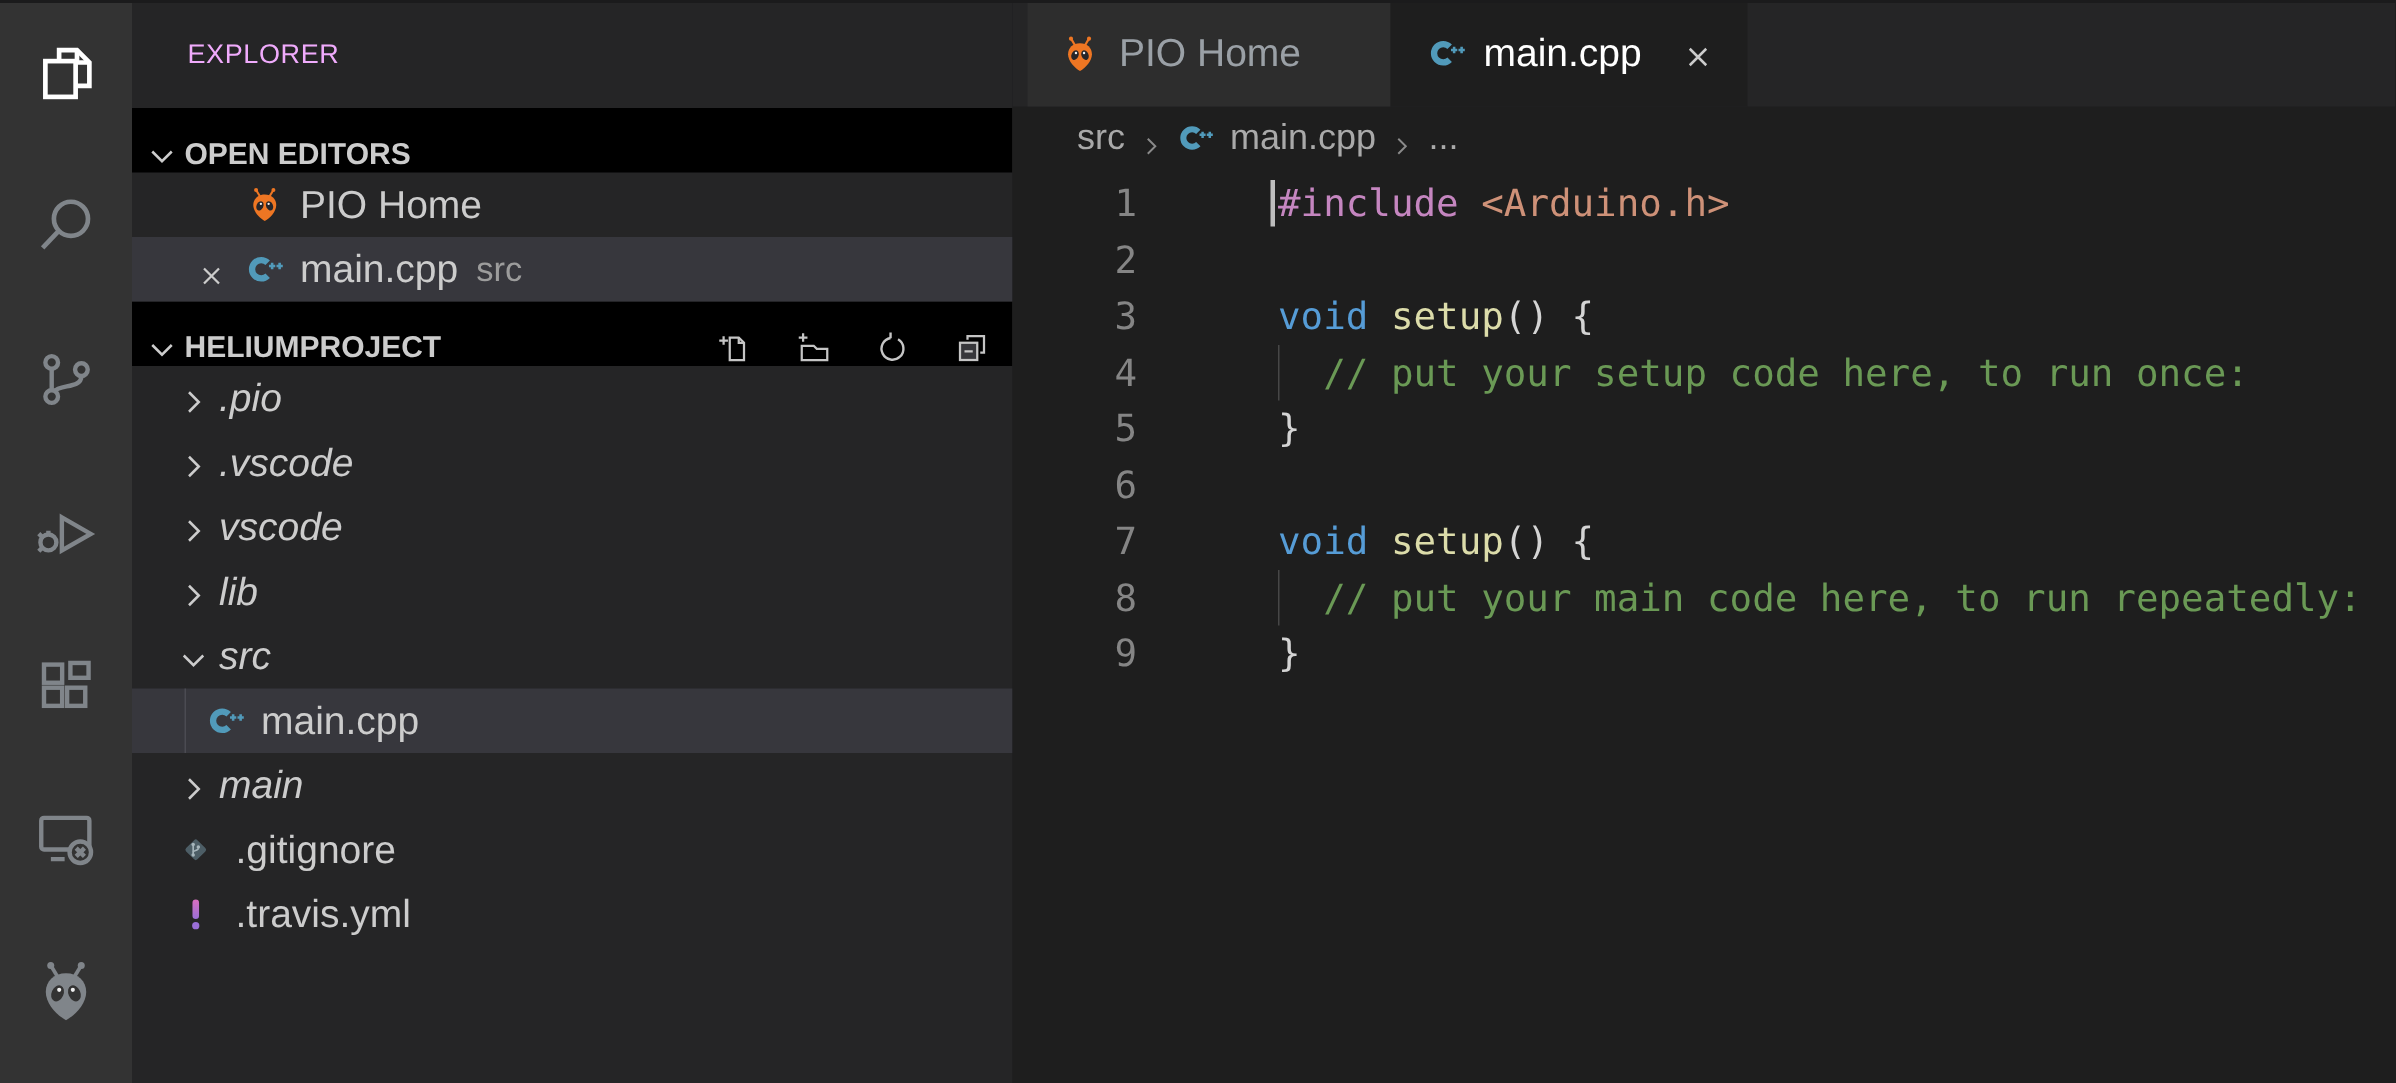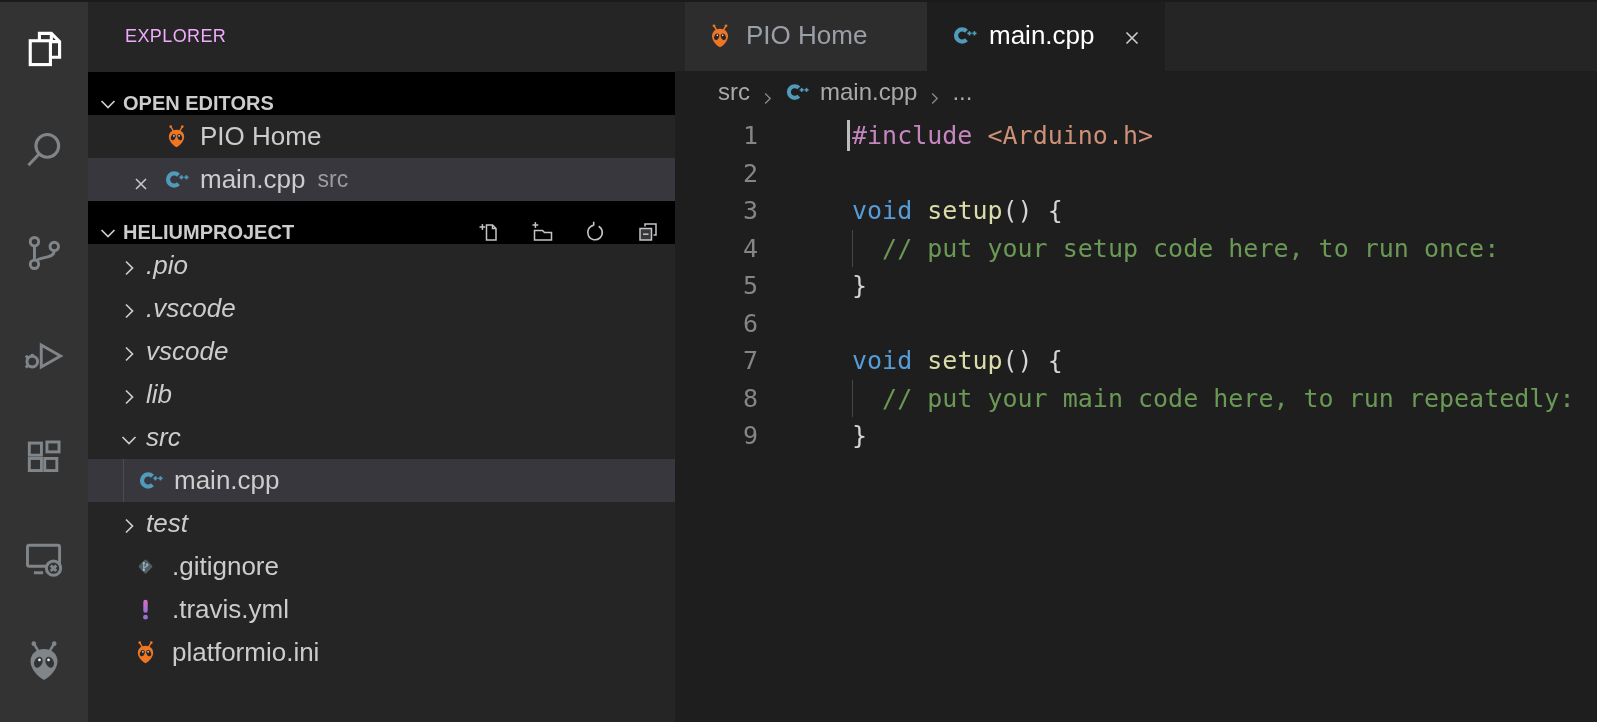--- a/index.html
+++ b/index.html
@@ -32,21 +32,21 @@
          cursor:pointer; position:relative; }
   .row.sel { background:#37373d; }
   .oe-row { padding-left:43px; }
   .oe-close { width:20px; height:20px; margin-right:13px; flex-shrink:0; visibility:hidden; }
   .oe-close.show { visibility:visible; }
   .file-icon { width:25px; height:25px; margin-right:11px; flex-shrink:0; display:flex; }
   .file-icon svg { width:100%; height:100%; }
   .desc { font-size:23px; color:#9c9c9c; margin-left:12px; }
   .t-folder { padding-left:30px;font-style:italic; }
   .t-folder .tree-chev { width:22px; height:22px; margin-right:6px; flex-shrink:0; }
-  .t-file { padding-left:45px; }
+  .t-file { padding-left:30px; }
   .t-file .file-icon { margin-right:14px; }
   .t-child { padding-left:50px; }
   .t-child .file-icon { margin-right:11px; }
   .tguide { position:absolute; left:35px; top:0; bottom:0; border-left:1px solid #4b4b52; }
 
   
   .editor { flex:1; min-width:0; display:flex; flex-direction:column; background:#1e1e1e; }
   .tabbar { height:71px; background:#252526; display:flex; padding-left:10px; }
   .tab { height:71px; display:flex; align-items:center; font-size:26px; color:#9aa0a6;
          background:#2d2d2d; cursor:pointer; }
@@ -270,21 +270,21 @@
                 <line x1="28.7" y1="10.5" x2="28.7" y2="15.9"></line>
               </g>
             </svg>
           </span>
           <span class="lbl">main.cpp</span>
         </div>
         <div class="row t-folder">
           <span class="tree-chev"><svg viewBox="0 0 22 22" fill="none" stroke="#cccccc" stroke-width="1.7">
               <polyline points="8,4.5 14.5,11 8,17.5"></polyline>
             </svg></span>
-          <span class="lbl">test</span>
+          <span class="lbl">main</span>
         </div>
         <div class="row t-file">
           <span class="file-icon">
             <svg viewBox="0 0 32 32">
               <rect x="9.2" y="9.2" width="13.6" height="13.6" rx="2" transform="rotate(45 16 16)" fill="#4d5e66"></rect>
               <g stroke="#a6b5bb" stroke-width="1.4" fill="none">
                 <line x1="13.8" y1="12.2" x2="13.8" y2="19.8"></line>
                 <path d="M18.2 14.8 C18.2 17.2 13.8 16.2 13.8 18.2"></path>
               </g>
               <circle cx="13.8" cy="11.6" r="1.5" fill="#a6b5bb"></circle>
@@ -301,38 +301,20 @@
                 <linearGradient id="trv" x1="0" y1="0" x2="0" y2="1">
                   <stop offset="0" stop-color="#d96fc0"></stop>
                   <stop offset="1" stop-color="#9a6fd7"></stop>
                 </linearGradient>
               </defs>
               <rect x="13.2" y="3.5" width="5.6" height="16.5" rx="2.8" fill="url(#trv)"></rect>
               <circle cx="16" cy="25.8" r="3.1" fill="#9a6fd7"></circle>
             </svg>
           </span>
           <span class="lbl">.travis.yml</span>
-        </div>
-        <div class="row t-file">
-          <span class="file-icon">
-            <svg viewBox="0 0 32 32">
-              <g stroke="#ee7623" stroke-width="1.8" fill="none">
-                <line x1="12" y1="9" x2="9" y2="4"></line>
-                <line x1="20" y1="9" x2="23" y2="4"></line>
-              </g>
-              <circle cx="8.6" cy="3.4" r="1.7" fill="#ee7623"></circle>
-              <circle cx="23.4" cy="3.4" r="1.7" fill="#ee7623"></circle>
-              <path fill="#ee7623" d="M16 7.2 C10.2 7.2 6.2 11 6.2 16.2 C6.2 21.8 11.4 27.4 16 29.9 C20.6 27.4 25.8 21.8 25.8 16.2 C25.8 11 21.8 7.2 16 7.2 Z"></path>
-              <ellipse cx="11.9" cy="16.9" rx="2.9" ry="4.1" fill="#26262a" transform="rotate(24 11.9 16.9)"></ellipse>
-              <ellipse cx="20.1" cy="16.9" rx="2.9" ry="4.1" fill="#26262a" transform="rotate(-24 20.1 16.9)"></ellipse>
-              <circle cx="12.7" cy="15.2" r="1" fill="#efefef"></circle>
-              <circle cx="19.3" cy="15.2" r="1" fill="#efefef"></circle>
-            </svg>
-          </span>
-          <span class="lbl">platformio.ini</span>
         </div>
       </div>
   </aside>
 
   <main class="editor">
     <div class="tabbar" id="tabs-list">
         <div class="tab tab-0">
           <span class="file-icon">
             <svg viewBox="0 0 32 32">
               <g stroke="#ee7623" stroke-width="1.8" fill="none">

